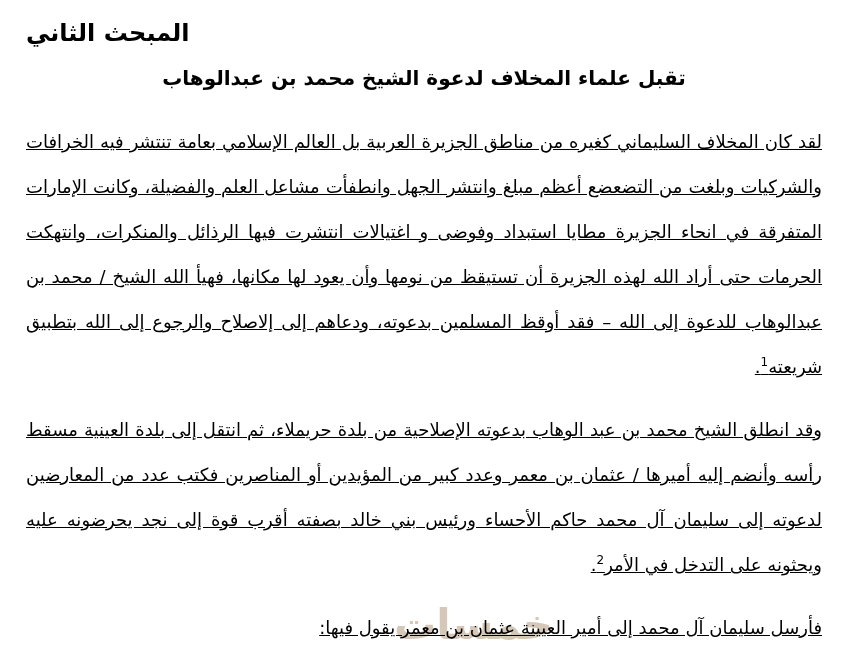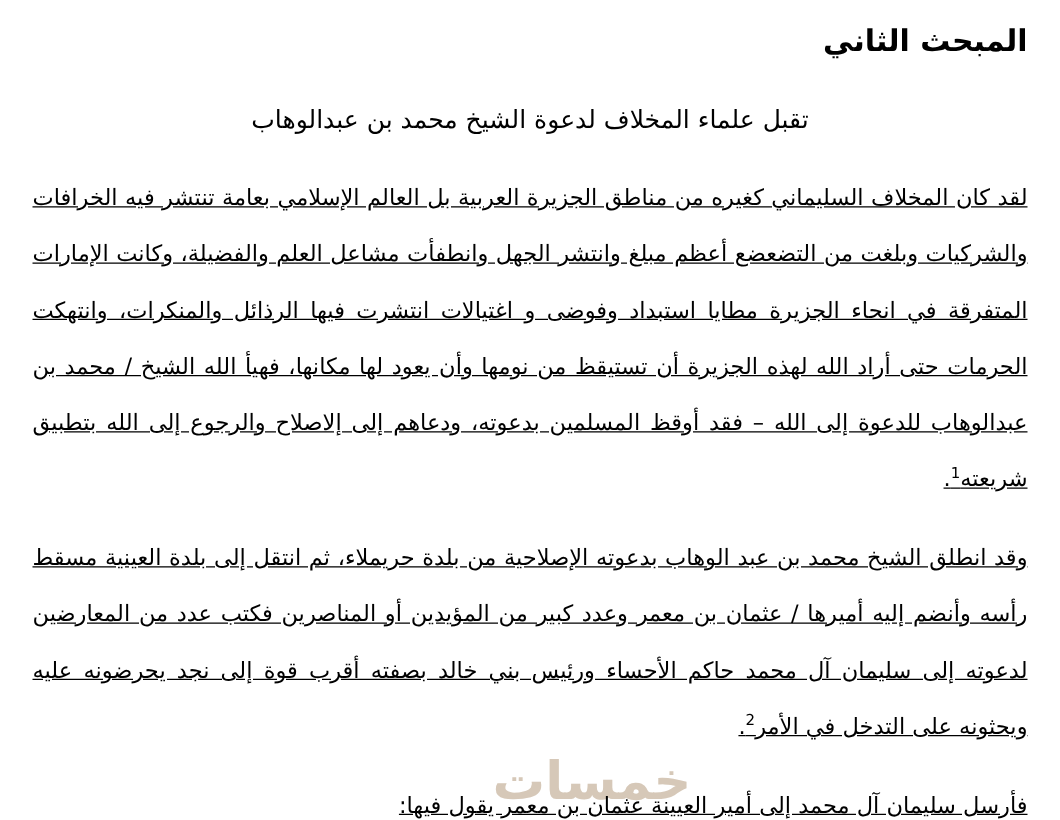--- a/index.html
+++ b/index.html
@@ -14,32 +14,32 @@
     position: relative;
     direction: rtl;
     width: 848px;
     height: 656px;
     box-sizing: border-box;
     padding: 12px 26px 0 26px;
     font-family: "DejaVu Sans", sans-serif;
     color: #000000;
   }
   .title {
-    text-align: right;
+    text-align: left;
     font-weight: bold;
     font-size: 24px;
     line-height: 34px;
     margin: 4px 0 0 0;
   }
   .subtitle {
     text-align: center;
-    font-weight: normal;
+    font-weight: bold;
     font-size: 20px;
     line-height: 30px;
-    margin: 30px 0 0 0;
+    margin: 13px 0 0 0;
   }
   .body-text {
     position: relative;
     z-index: 1;
     margin-top: 26px;
   }
   .para {
     font-size: 18px;
     line-height: 45px;
     text-align: justify;

